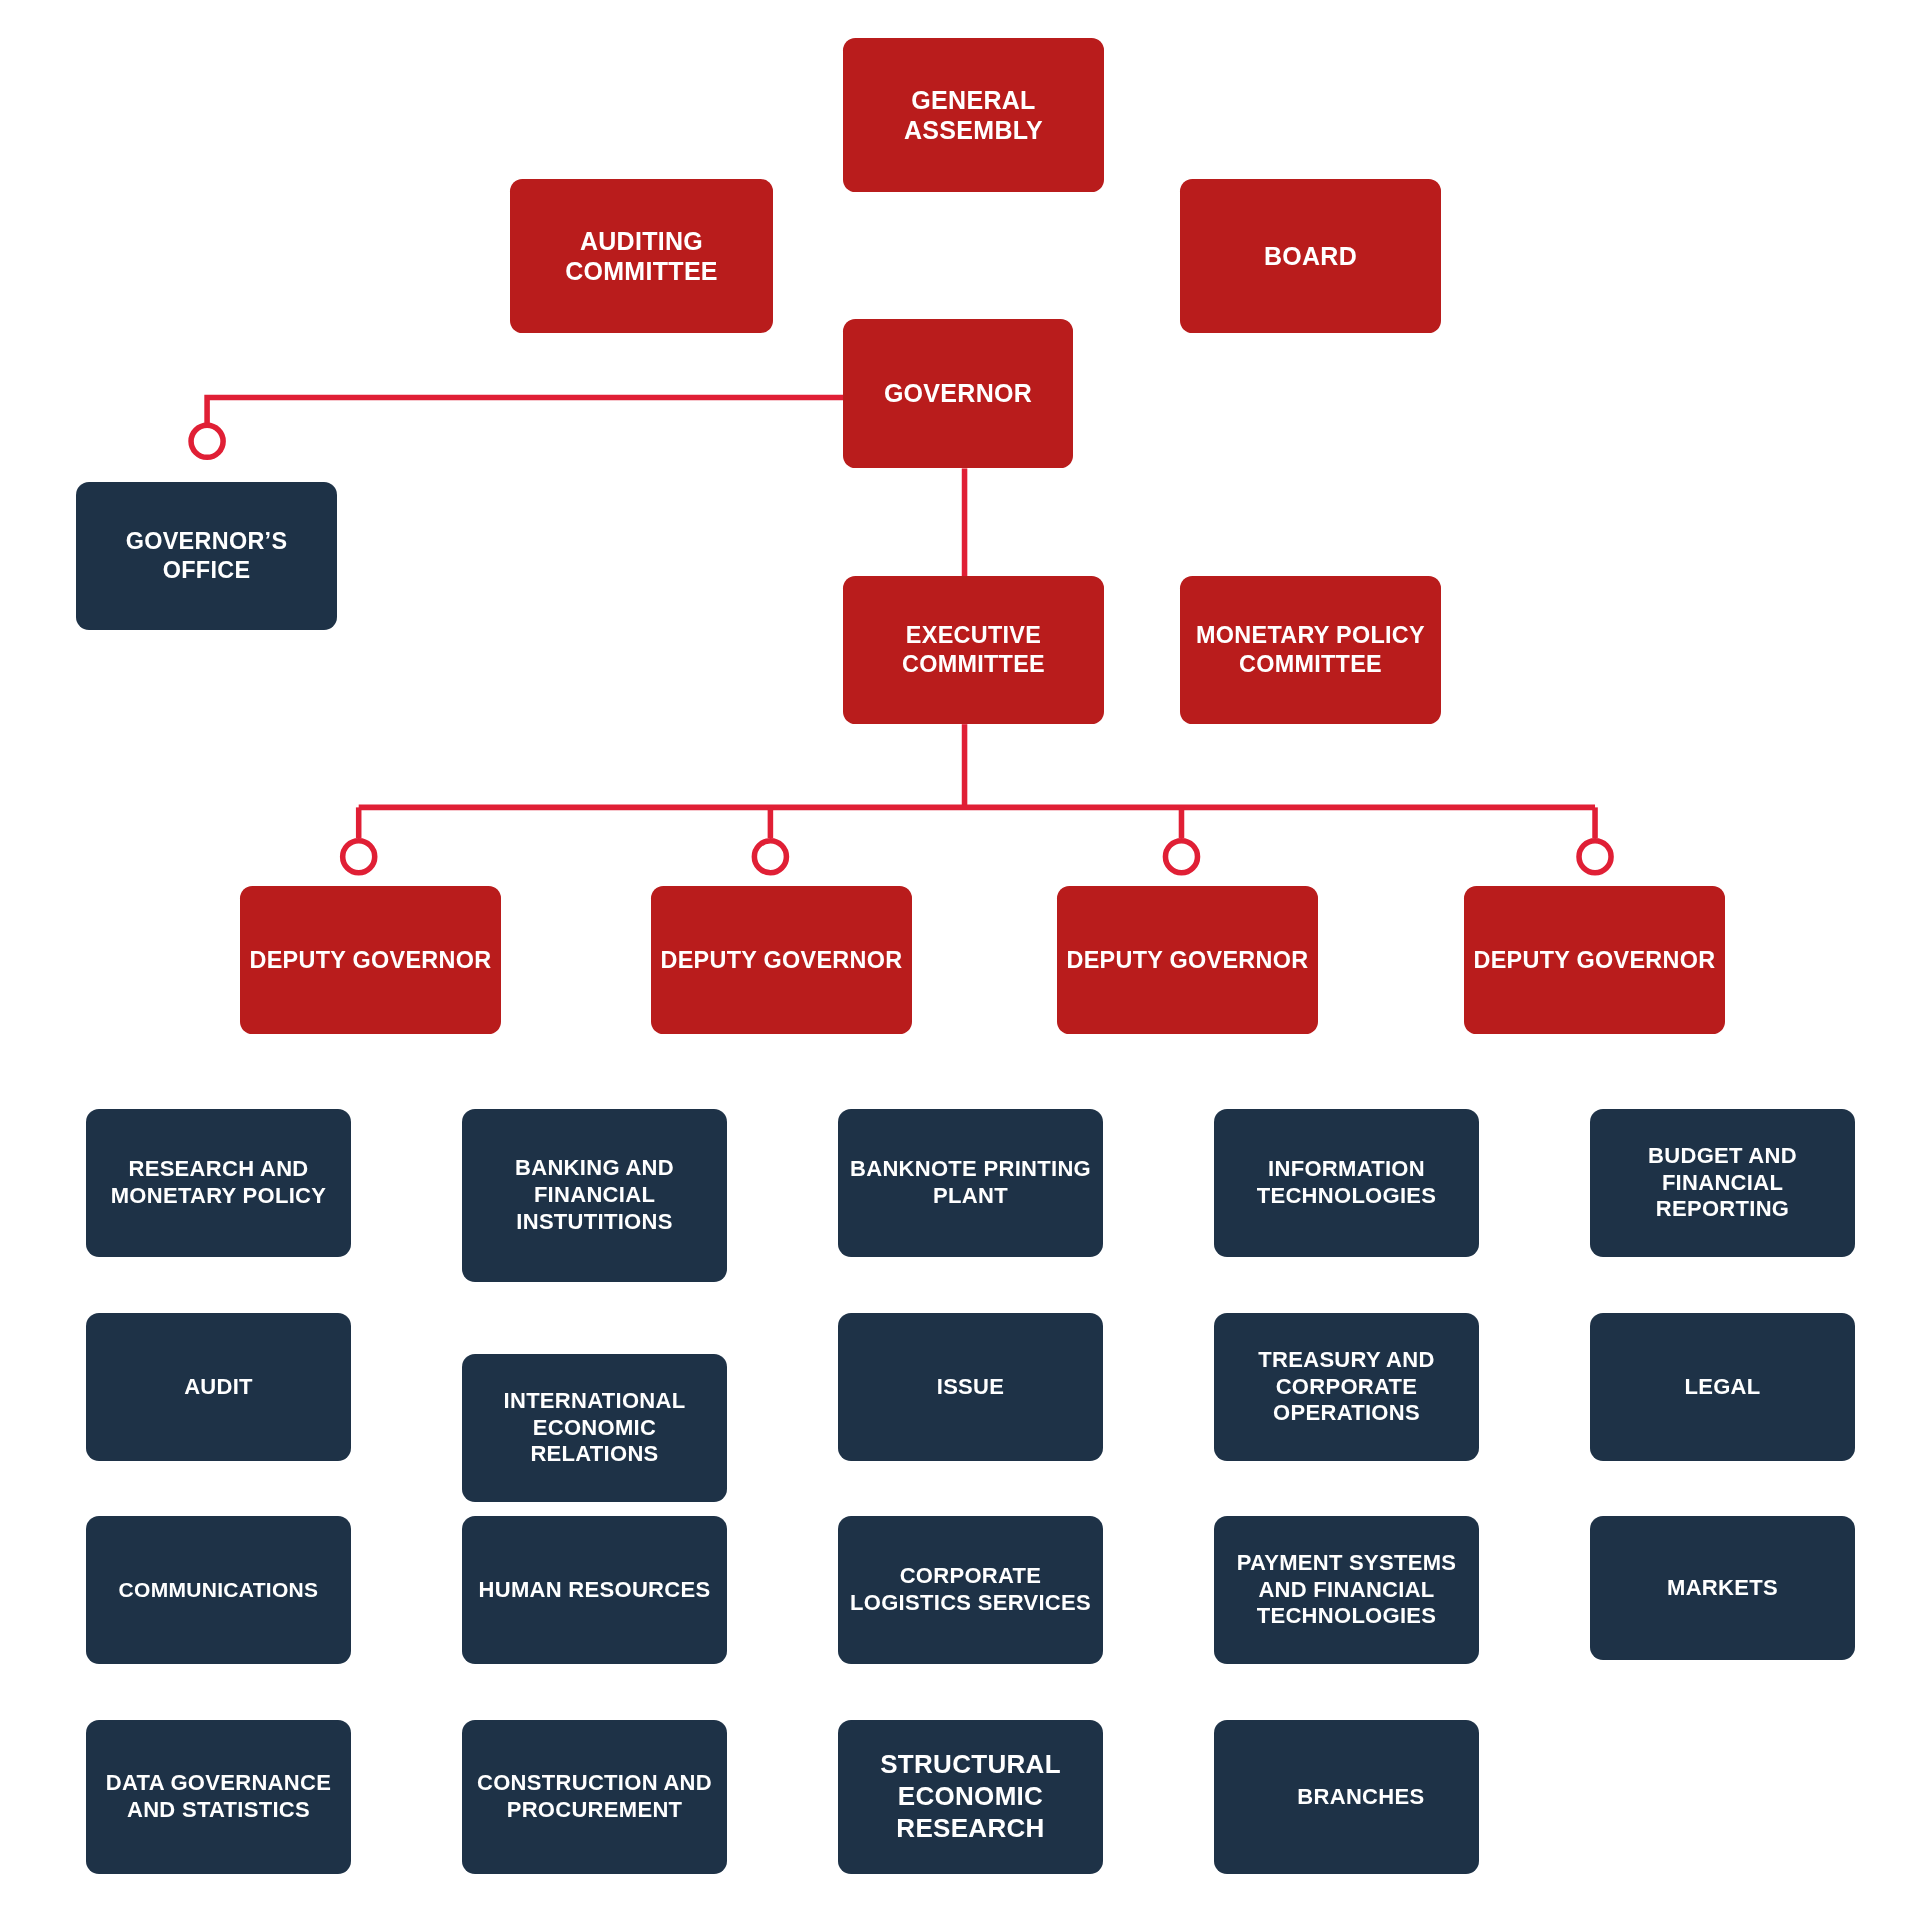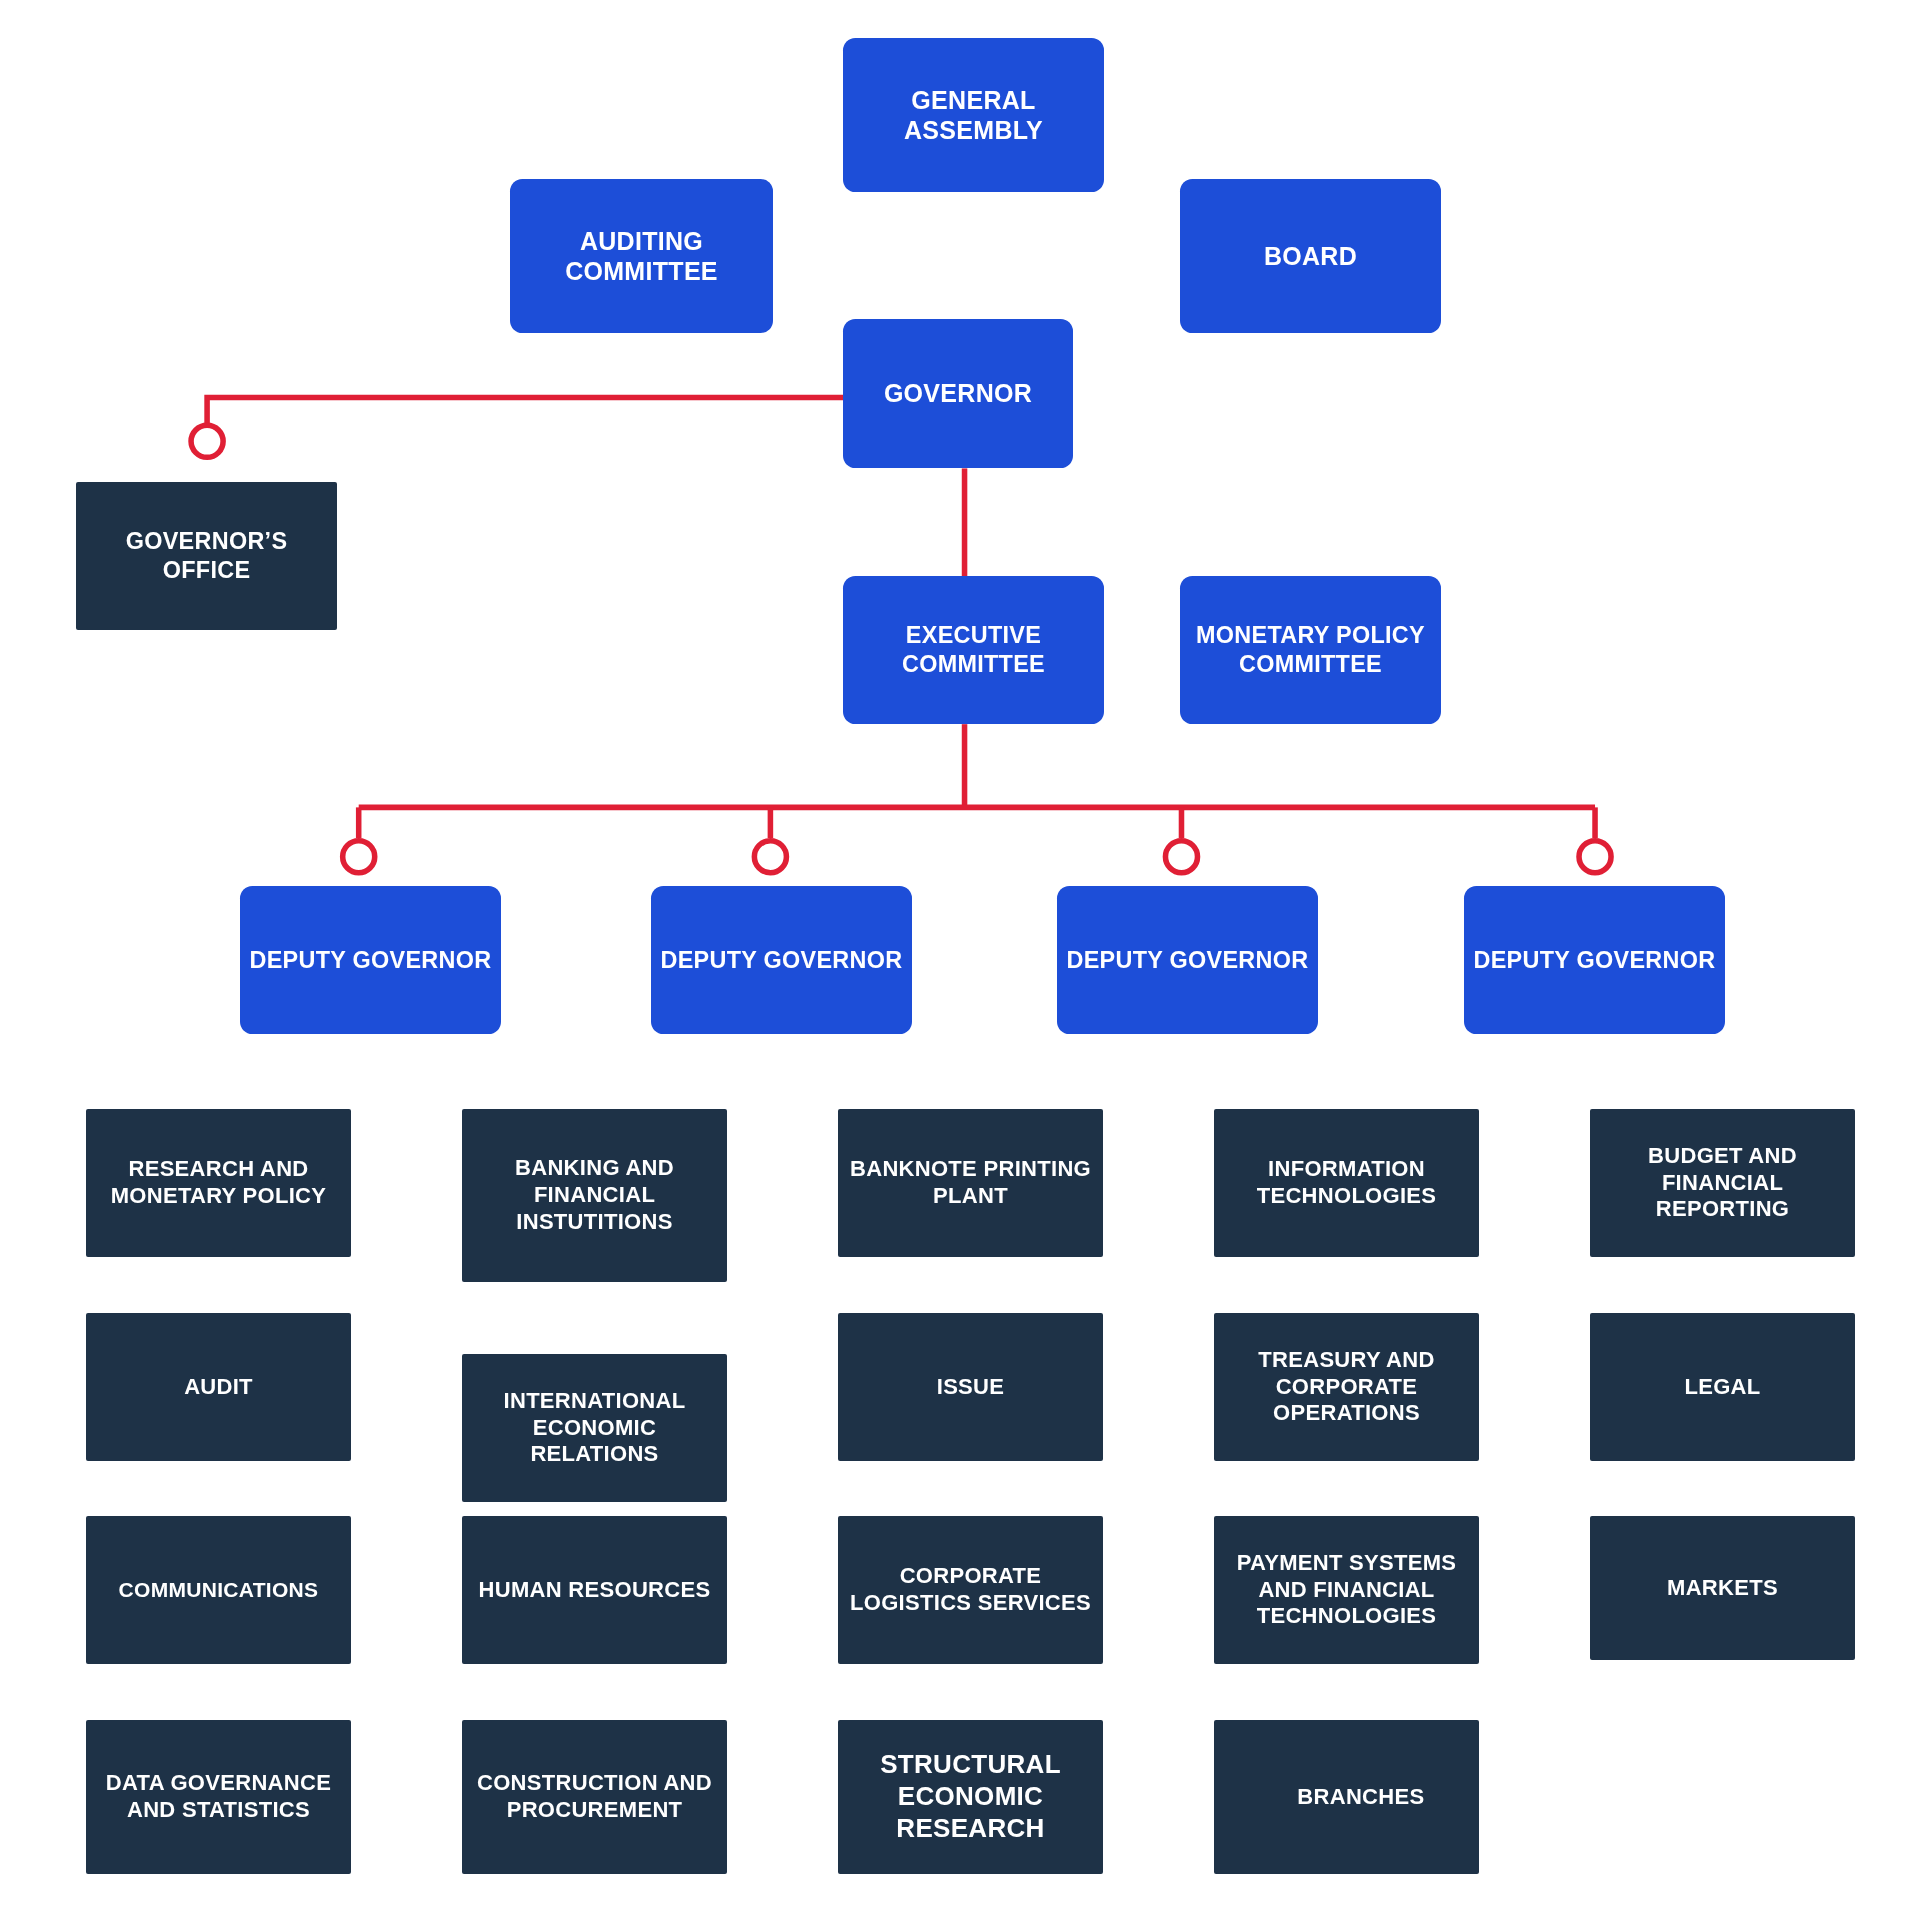--- a/index.html
+++ b/index.html
@@ -23,26 +23,26 @@
     text-align: center;
     color: #ffffff;
     font-weight: bold;
     letter-spacing: 0.3px;
     line-height: 1.22;
     box-sizing: border-box;
     padding: 3.7px 6.2px;
     z-index: 3;
   }
   .red {
-    background: #1d4ed8;
+    background: #b91c1c;
     border-radius: 12.3px;
   }
   .navy {
     background: #1E3247;
-    border-radius: 2px;
+    border-radius: 13px;
   }
   .connector-layer {
     position: absolute;
     left: 0;
     top: 0;
     width: 1926px;
     height: 1926px;
     z-index: 1;
     pointer-events: none;
   }

